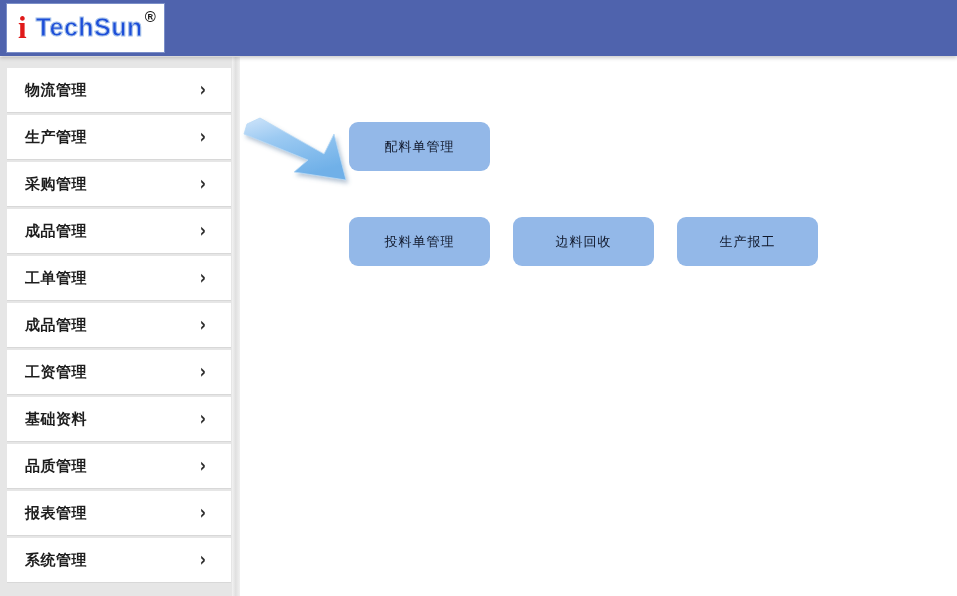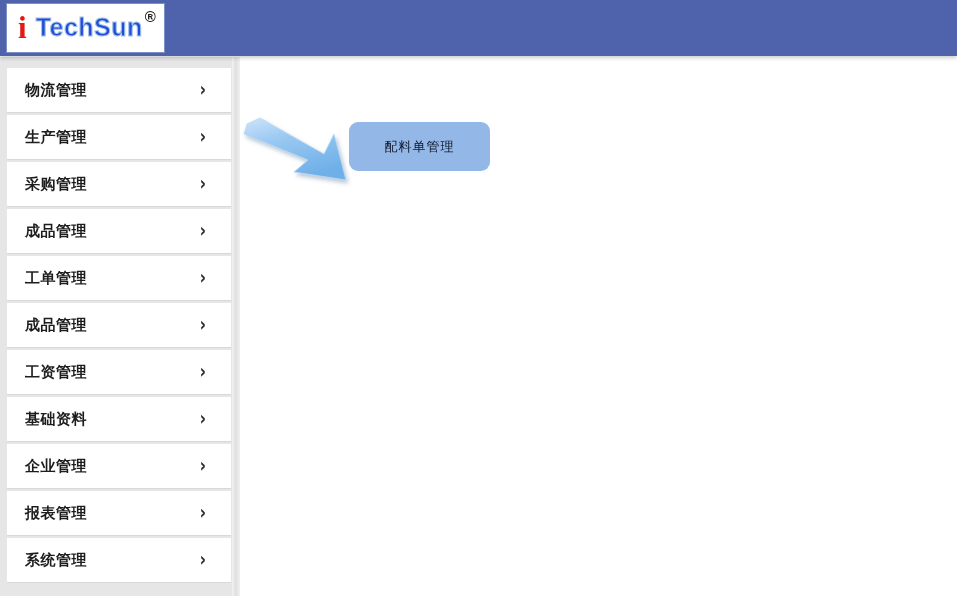--- a/index.html
+++ b/index.html
@@ -232,21 +232,21 @@
       </div>
       <div class="sidebar-item">
         <span class="sidebar-label">工资管理</span>
         <span class="chevron">›</span>
       </div>
       <div class="sidebar-item">
         <span class="sidebar-label">基础资料</span>
         <span class="chevron">›</span>
       </div>
       <div class="sidebar-item">
-        <span class="sidebar-label">企业管理</span>
+        <span class="sidebar-label">品质管理</span>
         <span class="chevron">›</span>
       </div>
       <div class="sidebar-item">
         <span class="sidebar-label">报表管理</span>
         <span class="chevron">›</span>
       </div>
       <div class="sidebar-item">
         <span class="sidebar-label">系统管理</span>
         <span class="chevron">›</span>
       </div>
@@ -257,20 +257,31 @@
 
   <div class="main">
     <div class="tile-grid">
 
       <div class="tile-row">
         <div class="tile">
           <span class="tile-label">配料单管理</span>
         </div>
       </div>
 
+      <div class="tile-row">
+        <div class="tile">
+          <span class="tile-label">投料单管理</span>
+        </div>
+        <div class="tile">
+          <span class="tile-label">边料回收</span>
+        </div>
+        <div class="tile">
+          <span class="tile-label">生产报工</span>
+        </div>
+      </div>
 
     </div>
   </div>
 
   <div class="arrow-annotation">
     <svg width="115" height="78" viewBox="0 0 115 78" xmlns="http://www.w3.org/2000/svg">
       <defs>
         <linearGradient id="arrowGrad" x1="0" y1="0" x2="0.45" y2="1">
           <stop offset="0%" stop-color="#cfe4fa"></stop>
           <stop offset="38%" stop-color="#9ccaf2"></stop>

